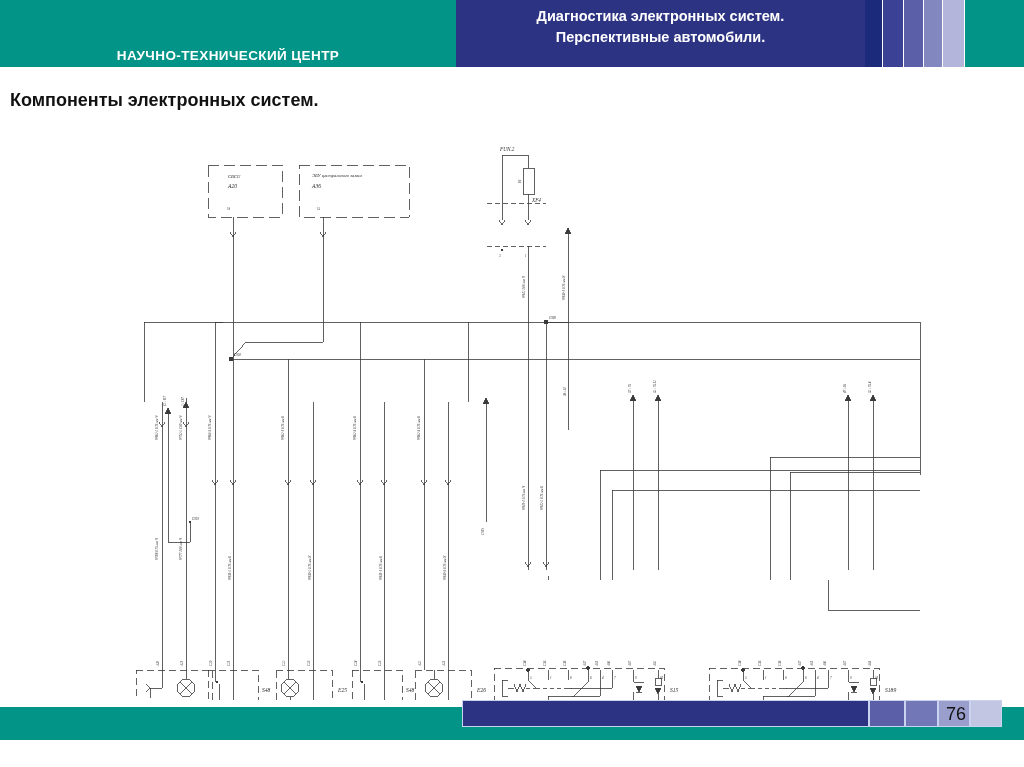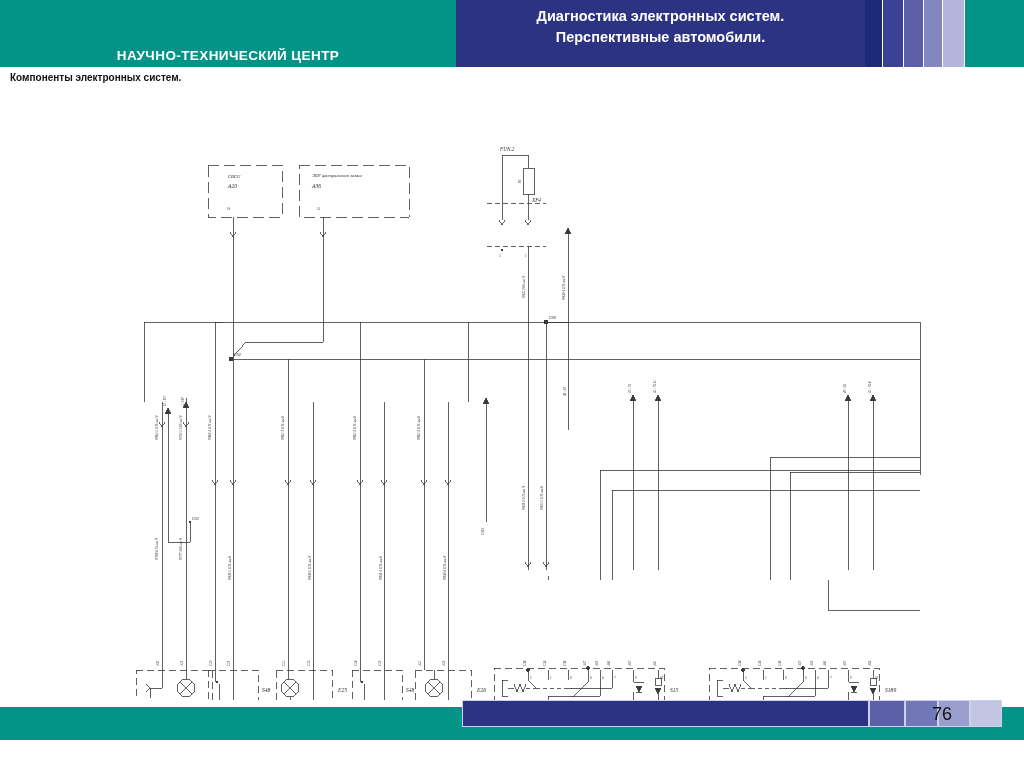--- a/index.html
+++ b/index.html
@@ -14,30 +14,30 @@
     text-align:center; color:#ffffff; font-size:13.5px; font-weight:bold;
     letter-spacing:.4px;margin-top:26px; }
   .hdr-blue { position:absolute; left:456px; top:0; width:409px; height:67px;
     background:#2c3383; }
   .hdr-blue-lines { position:absolute; left:456px; top:6px; width:409px;
     text-align:center; color:#ffffff; font-size:14.5px; font-weight:bold;
     line-height:1.45; }
   .hdr-bar { position:absolute; top:0; height:67px; }
 
   
-  .subtitle { position:absolute; left:10px; top:70px; width:520px;
-    color:#111; font-size:10px; font-weight:bold; line-height:1.5; }
+  .subtitle { position:absolute; left:10px; top:87px; width:520px;
+    color:#111; font-size:18px; font-weight:bold; line-height:1.5; }
 
   
   .footer-teal { position:absolute; left:0; top:707px; width:1024px;
     height:33px; background:#019487; }
   .footer-bar { position:absolute; height:27px; top:700px;
     border:1px solid #c9d2ef; }
   .page-num { position:absolute; left:932px; top:703px; width:34px;
-    height:23px; text-align:left; color:#111; font-size:18px;
+    height:23px; text-align:right; color:#111; font-size:18px;
     line-height:23px; }
 
   
   .diagram { position:absolute; left:0px; top:110px; width:1024px;
     height:590px; }
   .diagram svg { display:block; }
 
   .dlbl { font-family:"Liberation Serif", serif; font-style:italic;
     fill:#2b2b2b; }
   .dlbl-t { font-size:4.6px; }

